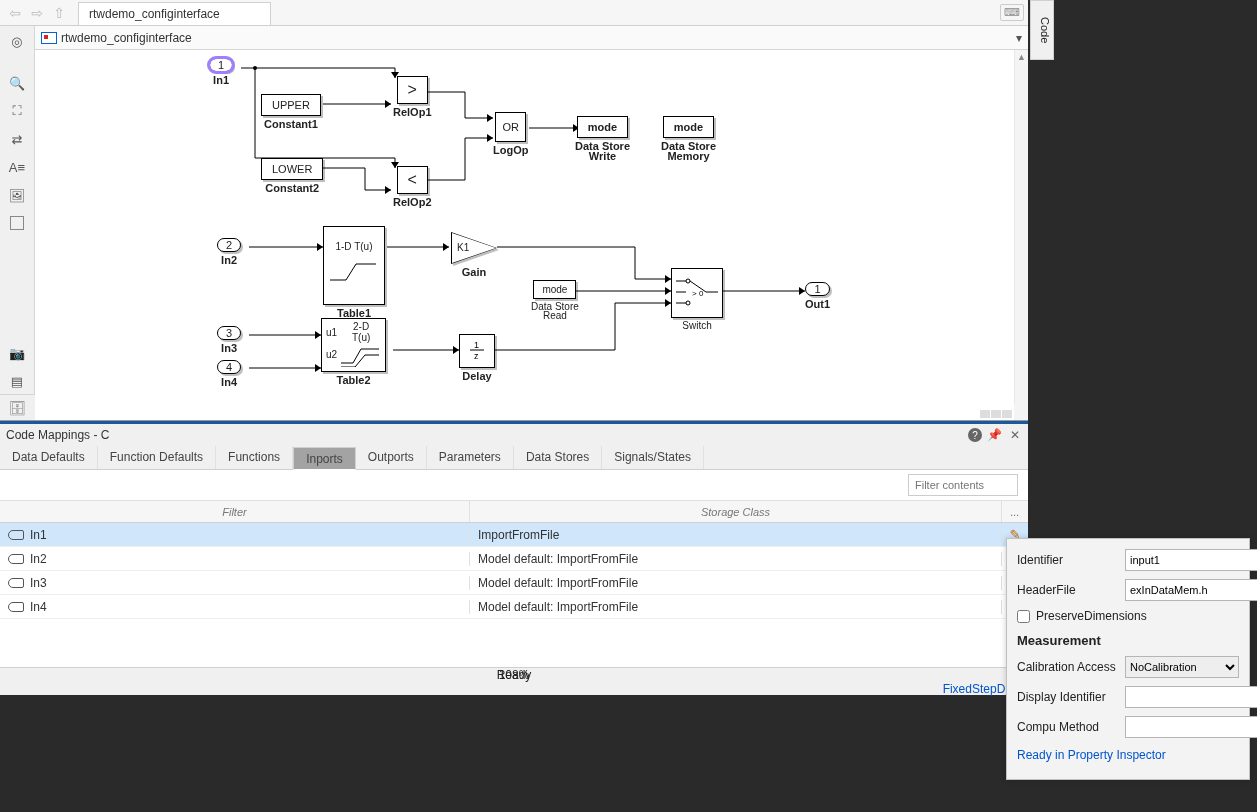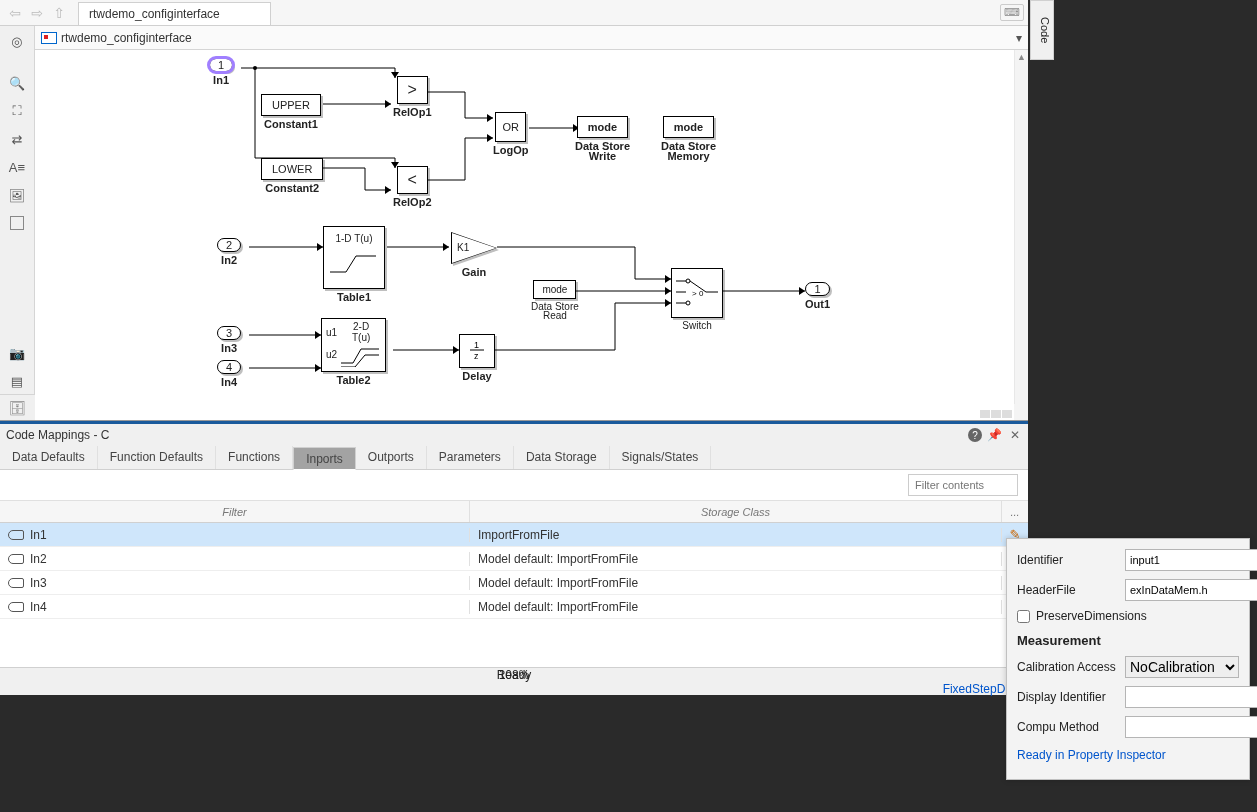--- a/index.html
+++ b/index.html
@@ -83,21 +83,21 @@
   .status-right { margin-left: auto; color: #0055cc; }
 
   
   .code-strip { position: absolute; left: 1030px; top: 0; width: 24px; height: 60px; background: #f0f0f0; border: 1px solid #d0d0d0; writing-mode: vertical-rl; text-align: center; padding: 6px 2px; font-size: 11px; }
 
   
   .prop-panel { position: absolute; left: 1006px; top: 538px; width: 244px; background: #f3f3f3; border: 1px solid #c0c0c0; padding: 10px 10px 17px 10px; display: flex; flex-direction: column; gap: 8px; font-size: 12px; box-shadow: 0 0 6px rgba(0,0,0,0.2); }
   .prop-row { display: flex; align-items: center; gap: 8px; }
   .prop-row label { flex: 0 0 100px; color: #222; }
   .prop-row input[type=text] { flex: 1; height: 22px; border: 1px solid #b5b5b5; padding: 0 4px; font-size: 11px; background: #fff; }
-  .prop-row select { flex: 1; height: 22px; border: 1px solid #b5b5b5; font-size: 14px; background: #eee; }
+  .prop-row select { flex: 1; height: 22px; border: 1px solid #b5b5b5; font-size: 11px; background: #eee; }
   .prop-chk { display: flex; align-items: center; gap: 6px; }
   .prop-sec { font-weight: bold; font-size: 13px; margin-top: 2px; }
   .prop-link { color: #0055cc; cursor: pointer; margin-top: 2px; }
 
   
   .table-svg { width: 52px; height: 36px; }
 </style>
 </head>
 <body>
 
@@ -232,21 +232,21 @@
           <span class="lbl">Data Store</span>
           <span class="lbl" style="margin-top:-2px">Memory</span>
         </div>
 
         <div class="blk" style="left:182px; top:188px">
           <span class="port">2</span>
           <span class="lbl">In2</span>
         </div>
 
         <div class="blk" style="left:288px; top:176px">
-          <span class="box" style="padding:6px 4px;">
+          <span class="box" style="padding:14px 4px;">
             <span style="font-size:10px; display:block;">1-D T(u)</span>
             <svg class="table-svg" viewBox="0 0 52 28">
               <polyline points="2,24 18,24 28,8 48,8" stroke="#000" fill="none"></polyline>
             </svg>
           </span>
           <span class="lbl">Table1</span>
         </div>
 
         <div class="blk" style="left:416px; top:182px">
           <div class="gain-tri">
@@ -349,21 +349,21 @@
         <span>✕</span>
       </div>
     </div>
     <div class="cm-tabs" id="cm-tabs">
         <div class="cm-tab">Data Defaults</div>
         <div class="cm-tab">Function Defaults</div>
         <div class="cm-tab">Functions</div>
         <div class="cm-tab active">Inports</div>
         <div class="cm-tab">Outports</div>
         <div class="cm-tab">Parameters</div>
-        <div class="cm-tab">Data Storage</div>
+        <div class="cm-tab">Data Stores</div>
         <div class="cm-tab">Signals/States</div>
       </div>
     <div class="cm-filterrow">
       <input class="cm-filter" placeholder="Filter contents" style="">
     </div>
     <div class="cm-table">
       <div class="cm-thead">
         <div class="col-src">Filter</div>
         <div class="col-sc">Storage Class</div>
         <div class="col-x">...</div>

